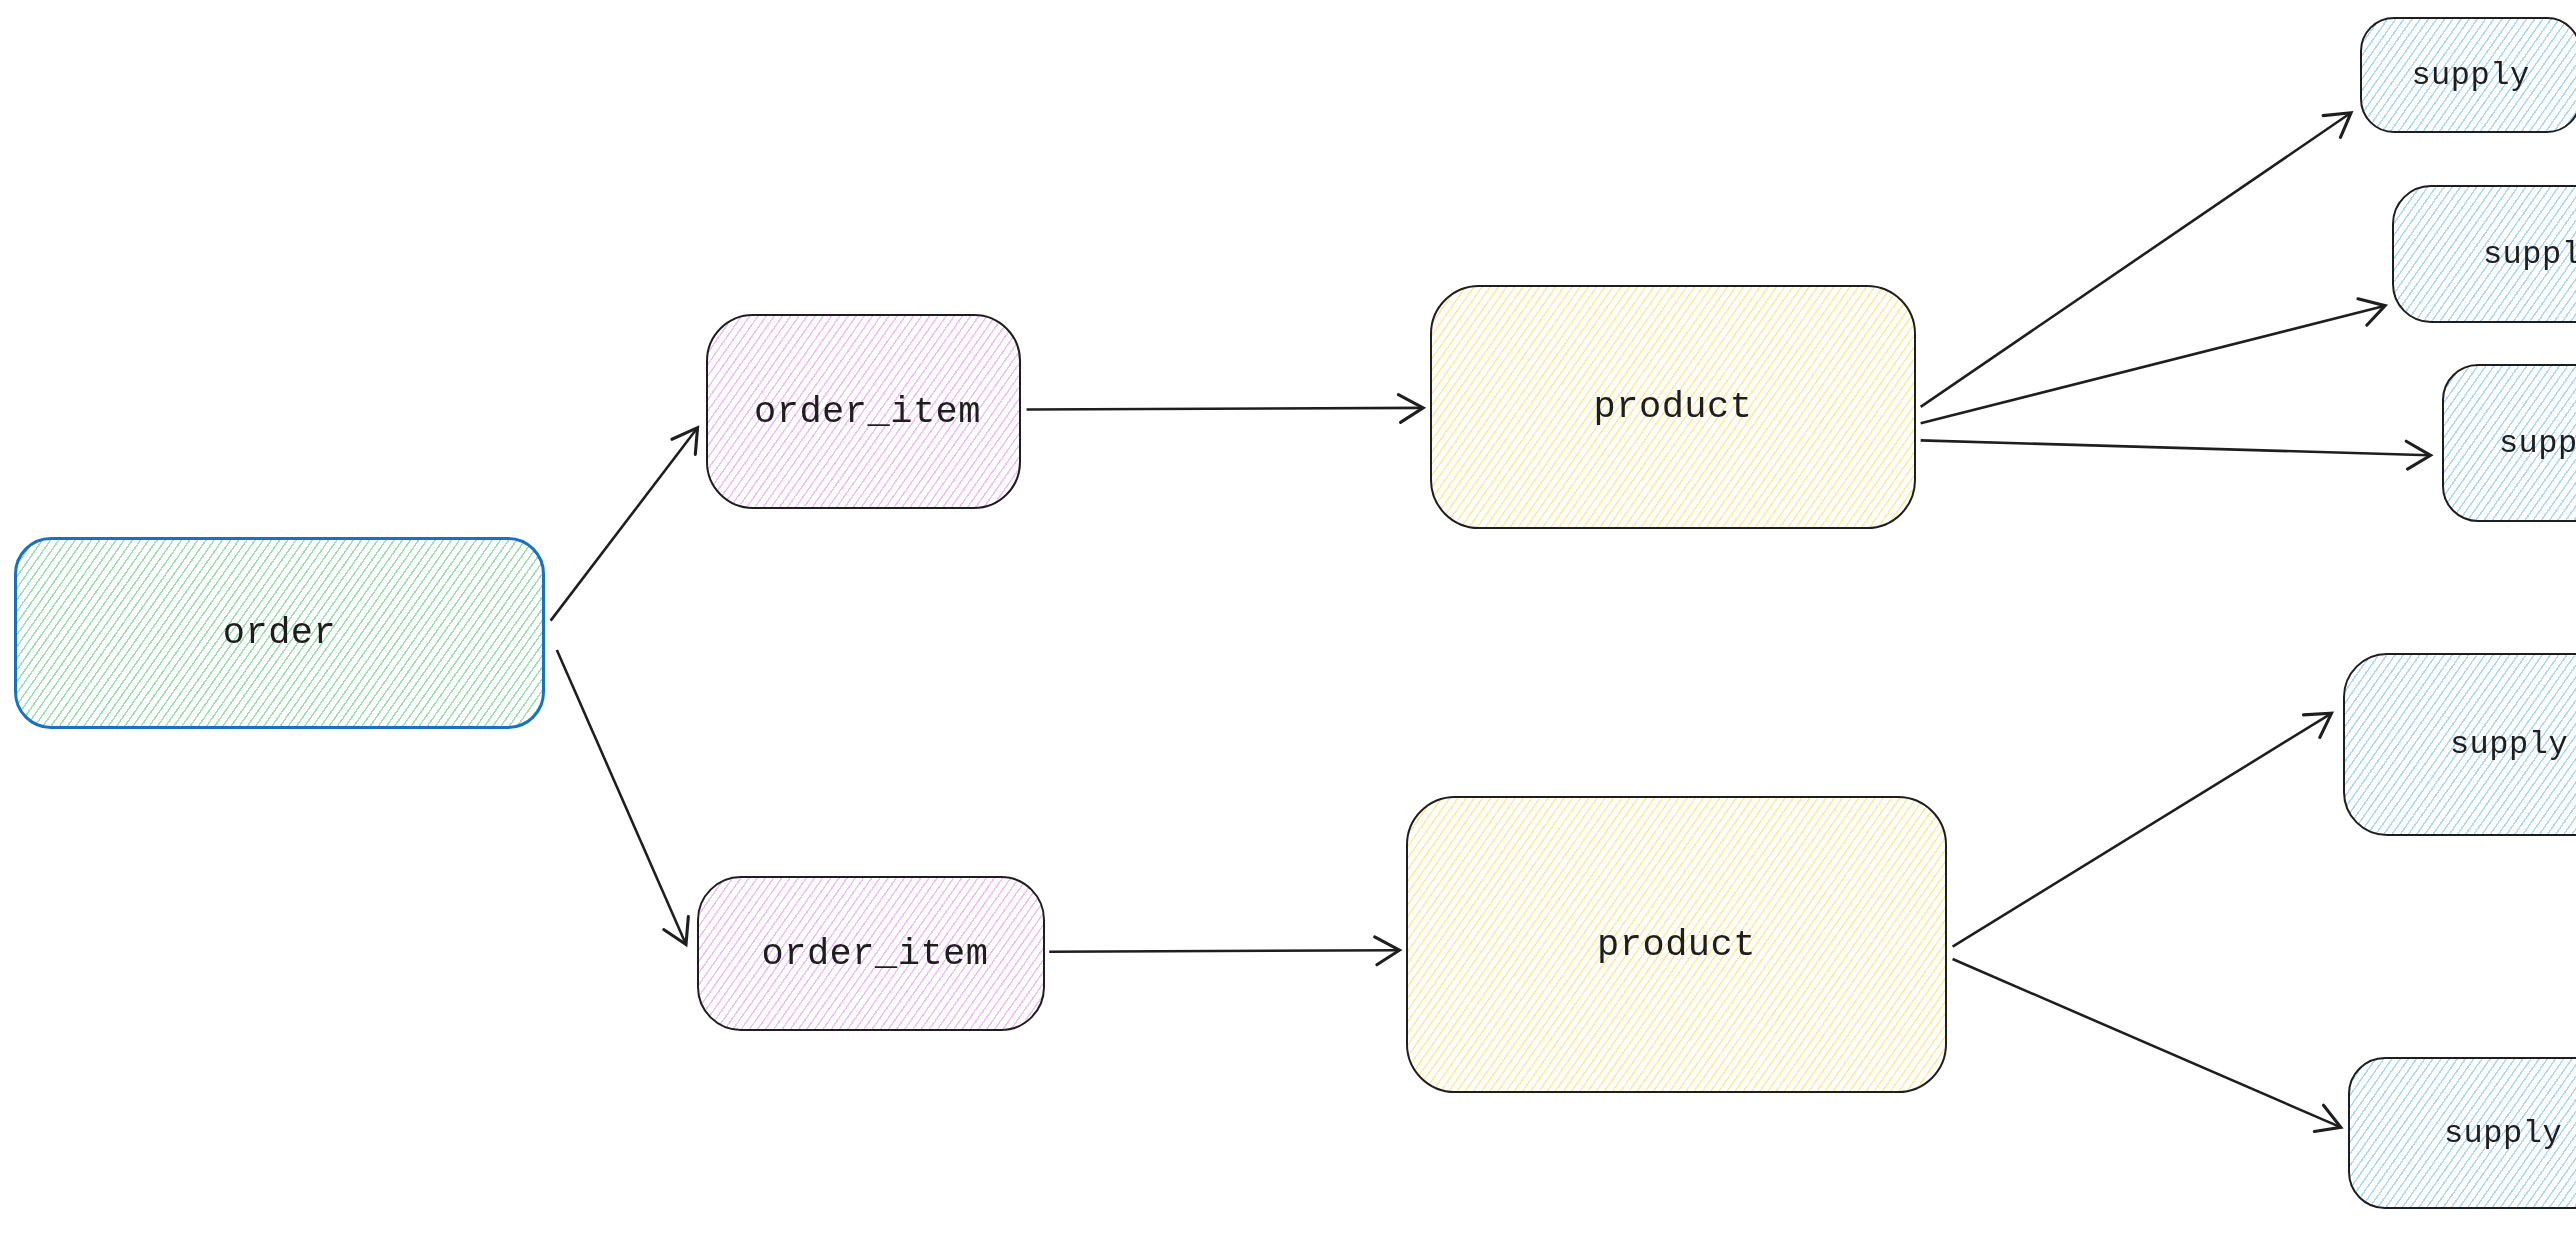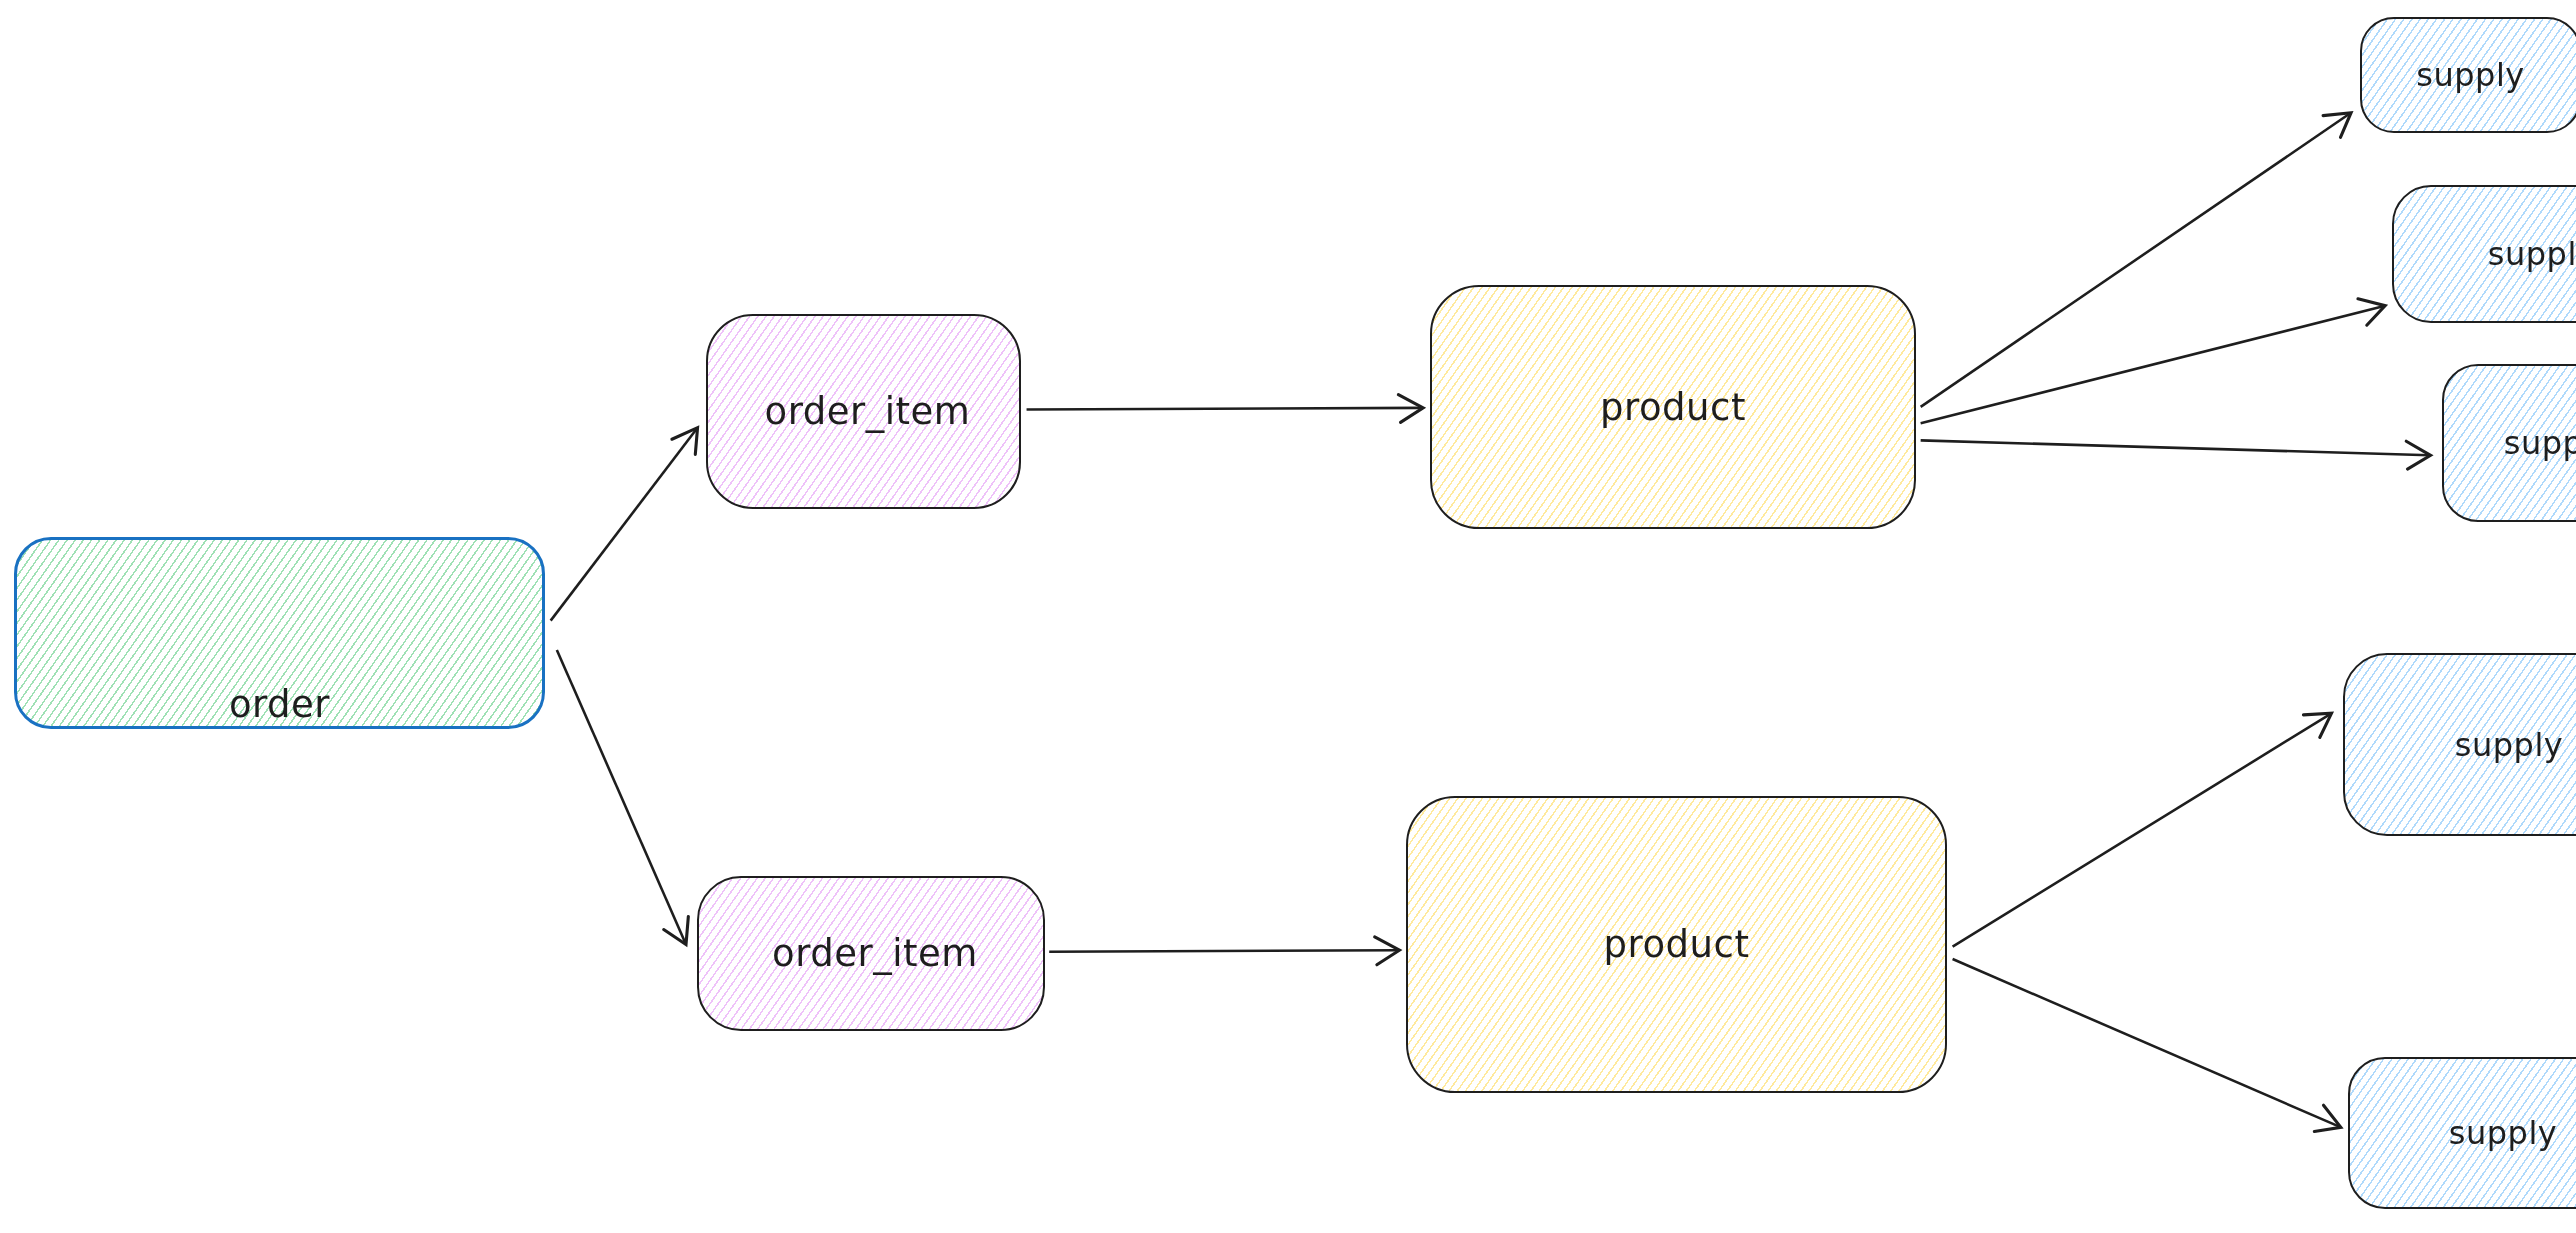--- a/index.html
+++ b/index.html
@@ -29,22 +29,23 @@
     align-items: center;
     justify-content: center;
     border: 2.6px solid #1e1e1e;
     color: #1e1e1e;
     font-size: 37px;
     letter-spacing: 0.5px;
     z-index: 2;
   }
   .node-label {
     white-space: nowrap;
+    font-family: Liberation Mono, monospace;
   }
-  .border-blue { border: 3.6px solid #1971c2; align-items: flex-end; }
+  .border-blue { border: 3.6px solid #1971c2; }
   .fill-green {
     background: repeating-linear-gradient(125deg,
       rgba(80, 200, 120, 0.55) 0px, rgba(80, 200, 120, 0.55) 1.5px,
       rgba(255,255,255,0) 1.5px, rgba(255,255,255,0) 6.7px);
   }
   .fill-violet {
     background: repeating-linear-gradient(125deg,
       rgba(218, 119, 242, 0.45) 0px, rgba(218, 119, 242, 0.45) 1.5px,
       rgba(255,255,255,0) 1.5px, rgba(255,255,255,0) 6.7px);
     padding-left: 8px;

